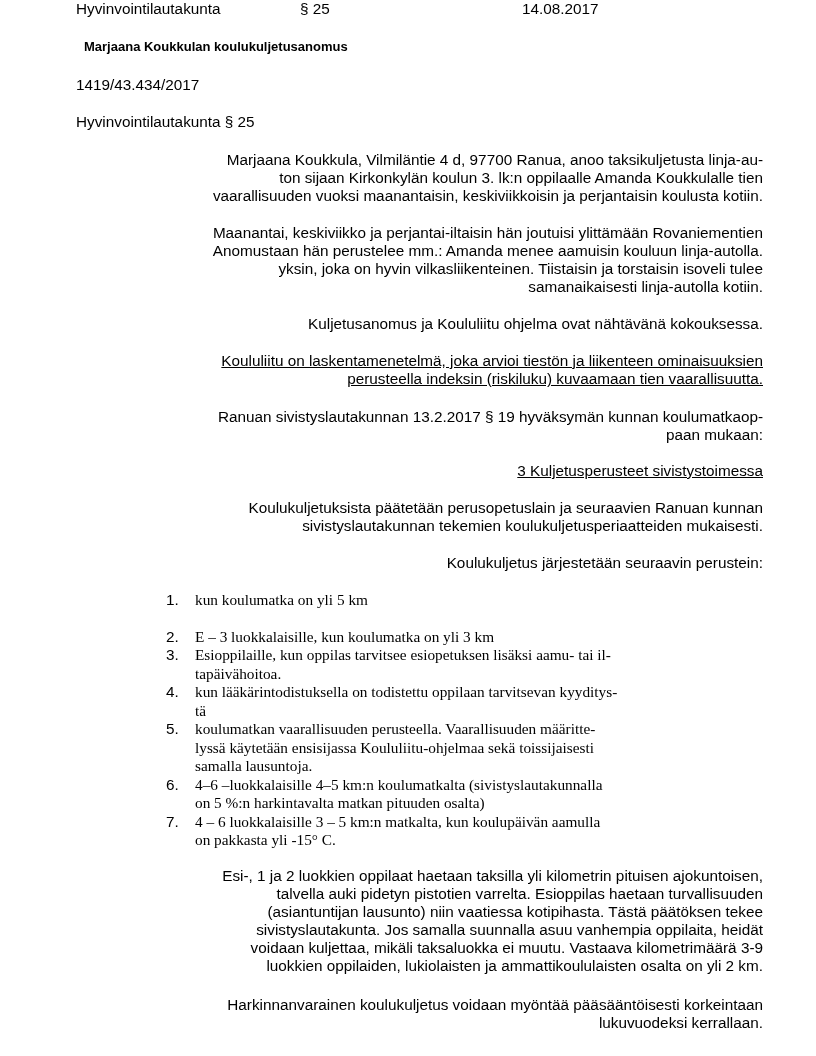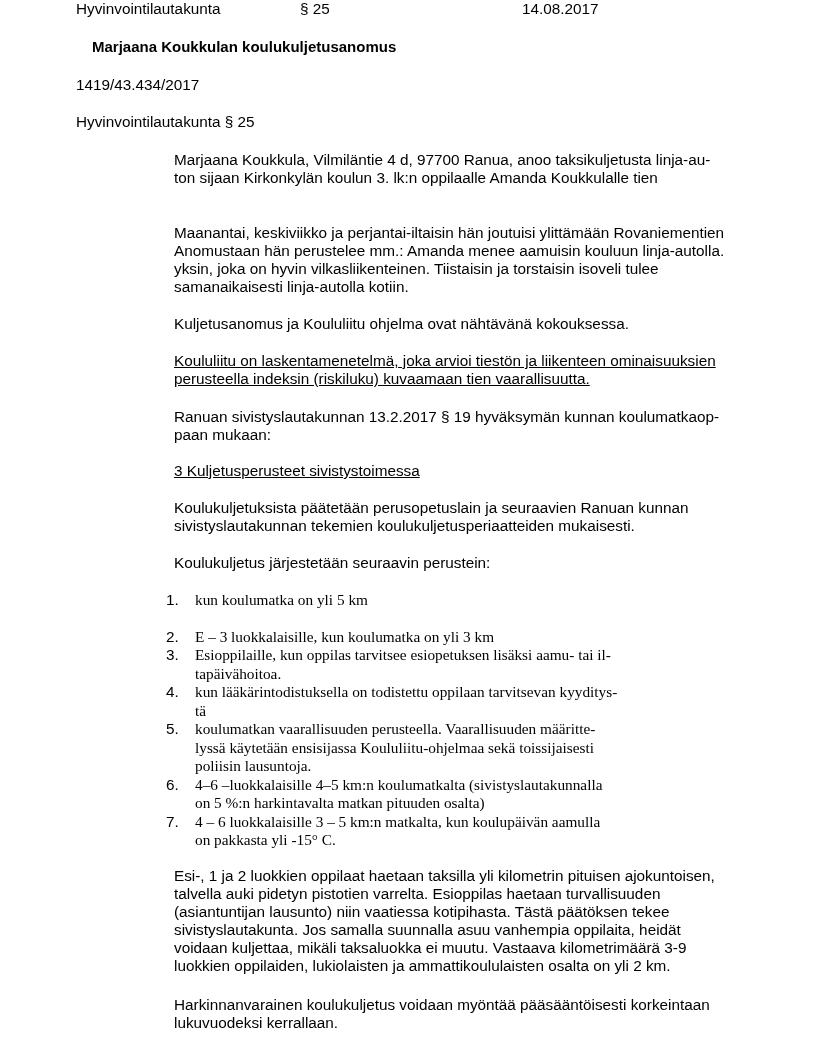--- a/index.html
+++ b/index.html
@@ -4,24 +4,24 @@
 <style>
   html, body { margin: 0; padding: 0; background: #ffffff; }
   body {
     width: 816px; height: 1056px; position: relative; overflow: hidden;
     font-family: "Liberation Sans", sans-serif; color: #000; font-size: 15.3px;
   }
   .abs { position: absolute; white-space: nowrap; line-height: 18.5px; }
   .hdr-left { left: 76px; top: 0px; }
   .hdr-mid { left: 300px; top: 0px; }
   .hdr-right { left: 522px; top: 0px; }
-  .title { left: 92px; top: 36px; font-weight: bold; font-size: 15px; line-height: 22px; }
+  .title { left: 84px; top: 36px; font-weight: bold; font-size: 13px; line-height: 22px; }
   .docnum { left: 76px; top: 76px; }
   .section { left: 76px; top: 113px; }
-  .body { position: absolute; left: 174px; width: 600px; }
+  .body { position: absolute; left: 163px; width: 600px; text-align: right; }
   .line { display: block; white-space: nowrap; }
   .u { text-decoration: underline; }
   .list { position: absolute; left: 163px; width: 560px; }
   .li { position: relative; line-height: 18.5px; }
   .li .num { position: absolute; left: 3px; top: 0; }
   .li .txt { margin-left: 32px; font-family: Liberation Serif, serif; }
 </style>
 </head>
 <body>
 
@@ -30,20 +30,21 @@
   <span class="abs hdr-mid">§ 25</span>
   <span class="abs hdr-right">14.08.2017</span>
 
   <div class="abs title">Marjaana Koukkulan koulukuljetusanomus</div>
   <div class="abs docnum">1419/43.434/2017</div>
   <div class="abs section">Hyvinvointilautakunta § 25</div>
 
   <div class="body" style="top:151px;">
     <span class="line">Marjaana Koukkula, Vilmiläntie 4 d, 97700 Ranua, anoo taksikuljetusta linja-au-</span>
     <span class="line">ton sijaan Kirkonkylän koulun 3. lk:n oppilaalle Amanda Koukkulalle tien</span>
+    <span class="line">vaarallisuuden vuoksi maanantaisin, keskiviikkoisin ja perjantaisin koulusta kotiin.</span>
   </div>
 
   <div class="body" style="top:224px;">
     <span class="line">Maanantai, keskiviikko ja perjantai-iltaisin hän joutuisi ylittämään Rovaniementien</span>
     <span class="line">Anomustaan hän perustelee mm.: Amanda menee aamuisin kouluun linja-autolla.</span>
     <span class="line">yksin, joka on hyvin vilkasliikenteinen. Tiistaisin ja torstaisin isoveli tulee</span>
     <span class="line">samanaikaisesti linja-autolla kotiin.</span>
   </div>
 
   <div class="body" style="top:315px;">
@@ -98,21 +99,21 @@
       <div class="txt">
         <span class="line">kun lääkärintodistuksella on todistettu oppilaan tarvitsevan kyyditys-</span>
         <span class="line">tä</span>
       </div>
     </div>
     <div class="li">
       <span class="num">5.</span>
       <div class="txt">
         <span class="line">koulumatkan vaarallisuuden perusteella. Vaarallisuuden määritte-</span>
         <span class="line">lyssä käytetään ensisijassa Koululiitu-ohjelmaa sekä toissijaisesti</span>
-        <span class="line">poliisin lausuntoja.</span>
+        <span class="line">samalla lausuntoja.</span>
       </div>
     </div>
     <div class="li">
       <span class="num">6.</span>
       <div class="txt">
         <span class="line">4–6 –luokkalaisille 4–5 km:n koulumatkalta (sivistyslautakunnalla</span>
         <span class="line">on 5 %:n harkintavalta matkan pituuden osalta)</span>
       </div>
     </div>
     <div class="li">

